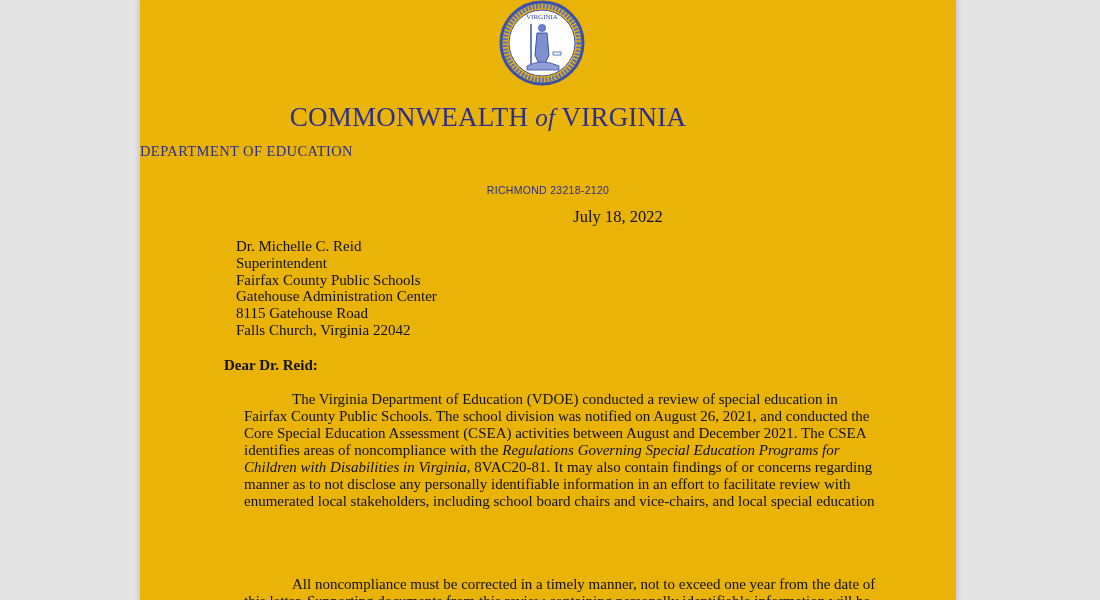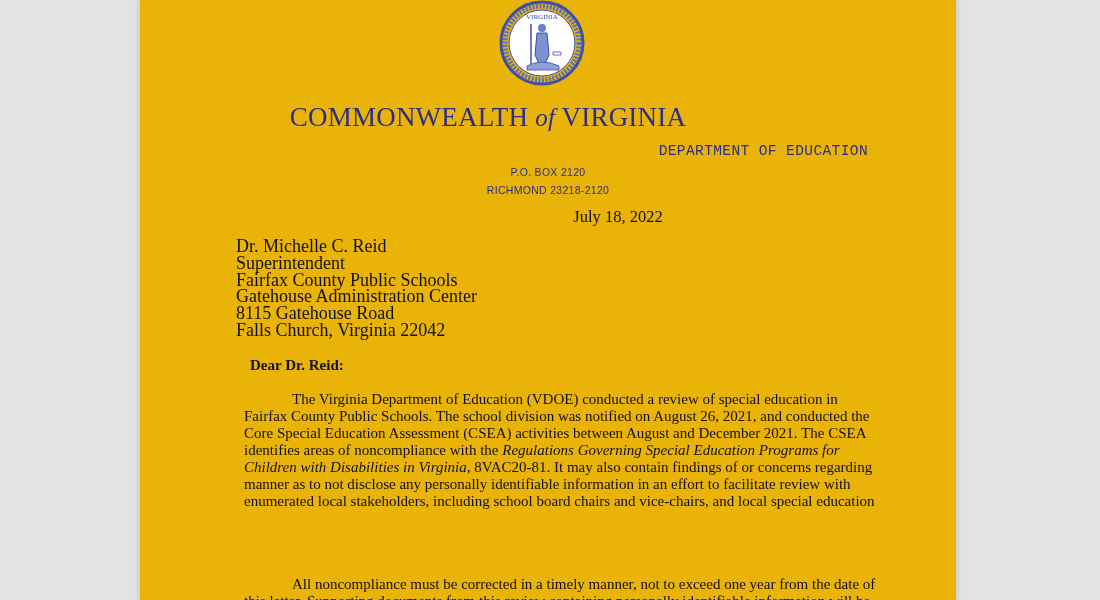--- a/index.html
+++ b/index.html
@@ -18,41 +18,41 @@
   .seal {
     position: absolute; left: 359px; top: 0; width: 86px; height: 86px;
   }
   .lh-title {
     position: absolute; left: 0; width: 696px; top: 102px; text-align: center;
     color: #2b2e8c; font-family: "Liberation Serif", serif; font-size: 27px;
     letter-spacing: 0.2px; white-space: nowrap;
   }
   .lh-title .of { font-style: italic; font-size: 25px; }
   .lh-dept {
-    position: absolute; left: 0; width: 728px; top: 143px; text-align: right;
-    color: #2b2e8c; font-family: Liberation Mono, monospace; font-size: 14.5px;
+    position: absolute; left: 0; width: 728px; top: 143px; text-align: left;
+    color: #2b2e8c; font-family: Liberation Serif, serif; font-size: 14.5px;
     letter-spacing: 0.4px; white-space: nowrap;
   }
   .lh-box, .lh-city {
     position: absolute; left: 0; width: 816px; text-align: center;
     color: #2b2e8c; font-family: "Liberation Sans", sans-serif; font-size: 10.5px;
     letter-spacing: 0.3px; white-space: nowrap;
   }
   .lh-box { top: 166px; }
   .lh-city { top: 184px; }
   .date {
     position: absolute; left: 0; width: 956px; top: 207px; text-align: center;
     font-size: 16.5px; color: #111;
   }
   .address {
-    position: absolute; left: 96px; top: 238px; font-size: 18px; color: #111; line-height: 16.8px;
+    position: absolute; left: 96px; top: 238px; font-size: 15px; color: #111; line-height: 16.8px;
   }
   .address div { white-space: nowrap; }
   .salutation {
-    position: absolute; left: 110px; top: 357px; font-size: 15px; font-weight: bold; color: #111;
+    position: absolute; left: 84px; top: 357px; font-size: 15px; font-weight: bold; color: #111;
   }
   .para {
     position: absolute; left: 104px; width: 630px; font-size: 15px; color: #111; line-height: 17px;
   }
   .para .line { white-space: nowrap; display: block; }
   .para .indent { padding-left: 48px; }
   .p1 { top: 391px; }
   .p2 { top: 576px; }
 </style>
 </head>
@@ -71,21 +71,20 @@
     <path d="M28 66 Q43 58 60 66 L60 70 L28 70 Z" fill="#8fa0d8" stroke="#3b50a8" stroke-width="0.8"></path>
     <path d="M54 52 L62 52 L62 55 L54 55 Z" fill="none" stroke="#3b50a8" stroke-width="0.8"></path>
   </svg>
 
   <div class="lh-title">
     <span>COMMONWEALTH</span>
     <span class="of">of</span>
     <span>VIRGINIA</span>
   </div>
   <div class="lh-dept">DEPARTMENT OF EDUCATION</div>
-  <div class="lh-box">P.O. BOX 2120</div>
   <div class="lh-city">RICHMOND 23218-2120</div>
 
   <div class="date">July 18, 2022</div>
 
   <div class="address">
     <div>Dr. Michelle C. Reid</div>
     <div>Superintendent</div>
     <div>Fairfax County Public Schools</div>
     <div>Gatehouse Administration Center</div>
     <div>8115 Gatehouse Road</div>

